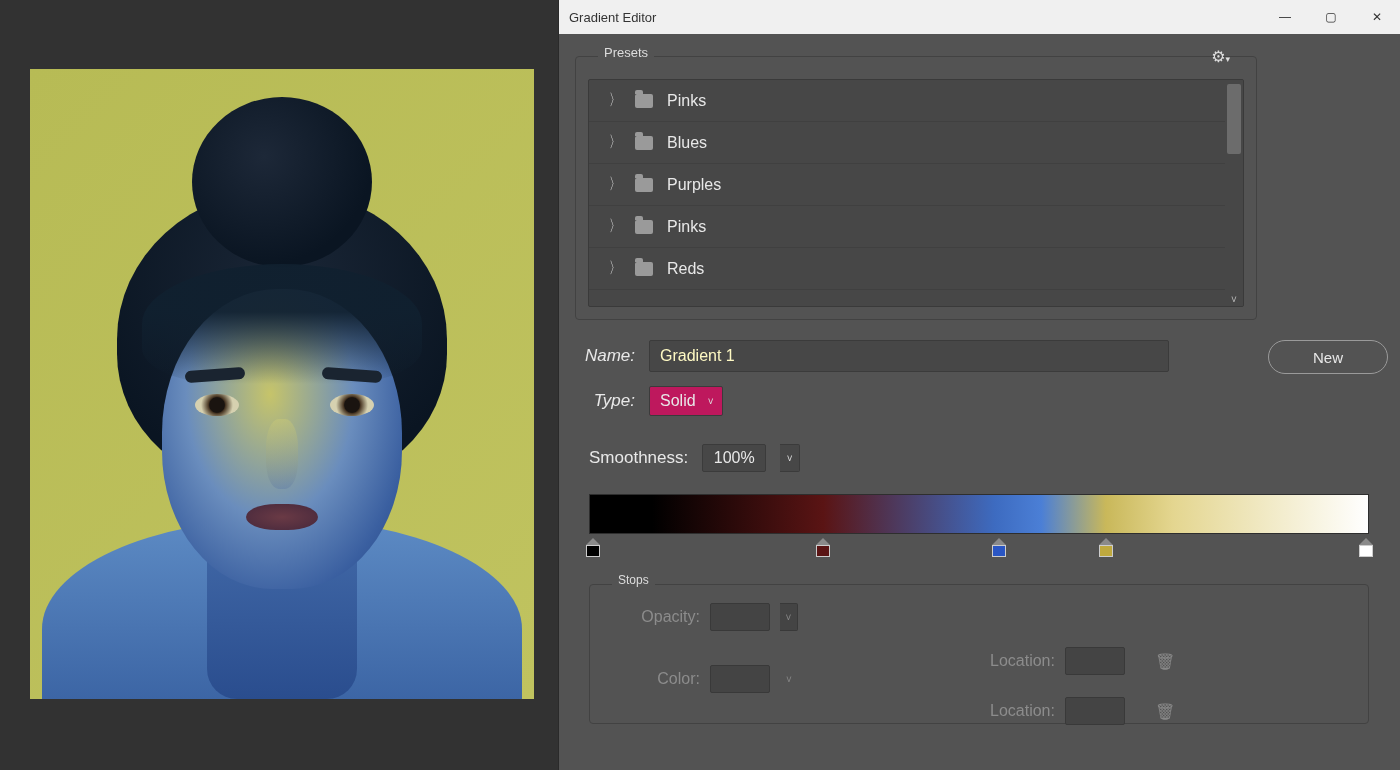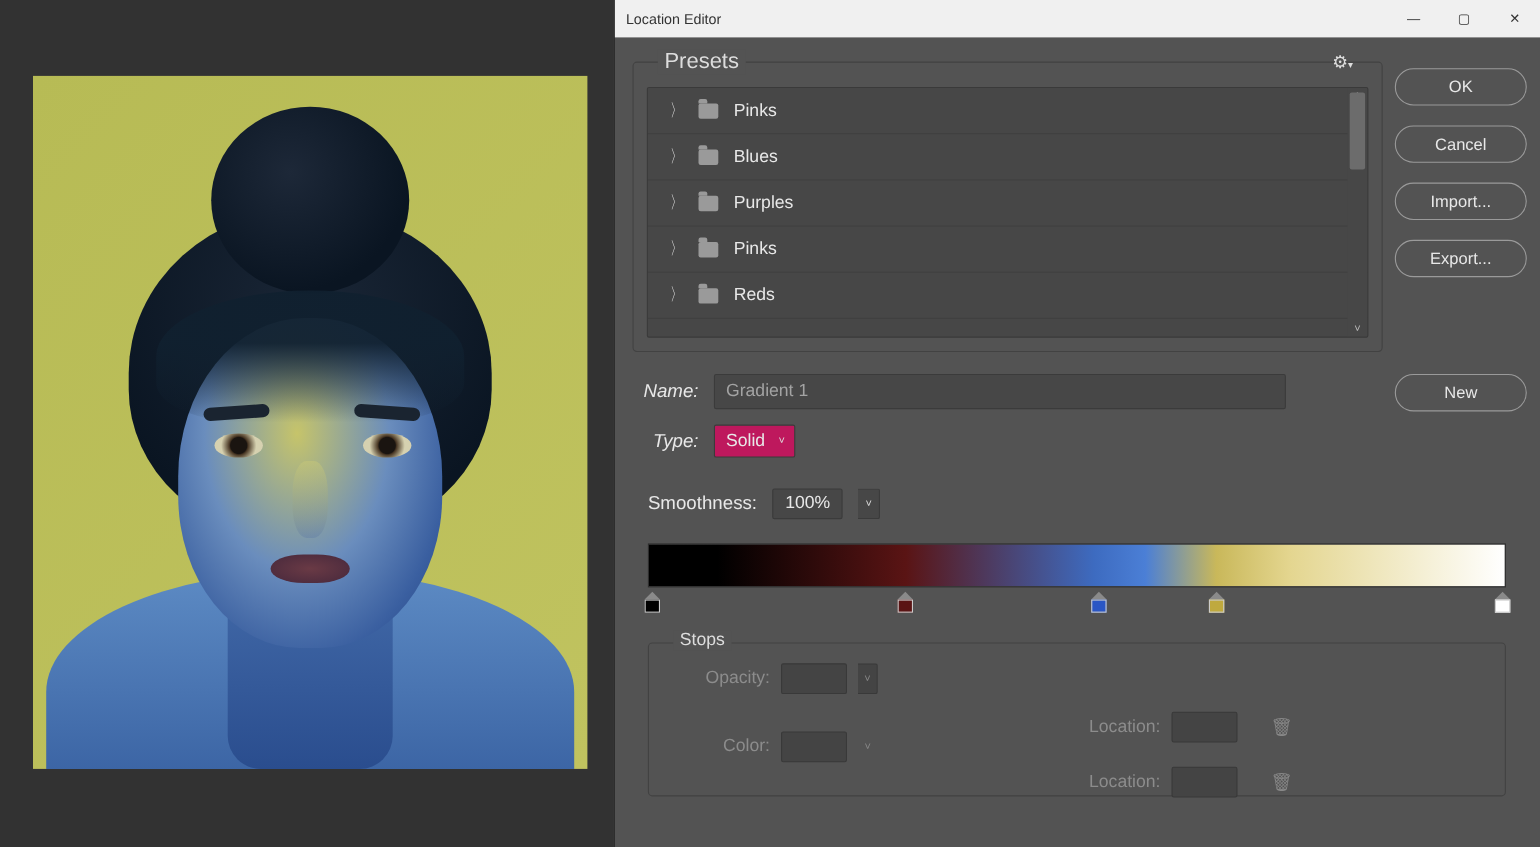--- a/index.html
+++ b/index.html
@@ -53,21 +53,21 @@
     height:34px; border:1px solid #9a9a9a; border-radius:17px;
     background:transparent; color:#e8e8e8; font-size:15px; cursor:pointer;
   }
   .btn-new { position:absolute; right:12px; top:306px; width:120px; }
 
   
   .presets {
     position:absolute; left:16px; top:22px; width:682px; height:264px;
     border:1px solid #424242; border-radius:4px;
   }
-  .presets-label{ position:absolute; left:22px; top:-12px; background:#535353; padding:0 6px; font-size:20px; color:#ddd;}
+  .presets-label{ position:absolute; left:22px; top:-12px; background:#535353; padding:0 6px; font-size:13px; color:#ddd;}
   .gear { position:absolute; right:26px; top:-10px; color:#ddd; font-size:16px; }
   .preset-list{
     position:absolute; left:12px; top:22px; right:12px; bottom:12px;
     background:#474747; border:1px solid #3a3a3a; border-radius:2px;
     overflow:hidden;
   }
   .preset-scroll{ position:absolute; right:0; top:0; bottom:0; width:18px; background:#474747;}
   .preset-thumb { position:absolute; right:2px; top:4px; width:14px; height:70px; background:#6c6c6c; border-radius:2px;}
   .preset-up,.preset-down{position:absolute;right:2px;width:14px;height:14px;display:flex;align-items:center;justify-content:center;color:#bbb;font-size:10px;}
   .preset-up{top:0;} .preset-down{bottom:0;}
@@ -83,21 +83,21 @@
   .folder::before{content:"";position:absolute;left:0;top:-4px;width:8px;height:4px;background:#9a9a9a;border-radius:2px 2px 0 0;}
 
   
   .row { position:absolute; display:flex; align-items:center; gap:14px; color:#e8e8e8; font-size:17px; }
   .row-name { left:16px; top:306px; }
   .row-type { left:16px; top:352px; }
   .row-smooth { left:30px; top:410px; }
   .label-col{ width:60px; text-align:right;font-style:italic; }
   .input-text{
     width:520px; height:32px; background:#474747; border:1px solid #3b3b3b;
-    color:#a3a3a3; padding:0 10px; font-size:16px; border-radius:2px;
+    color:#fef9c3; padding:0 10px; font-size:16px; border-radius:2px;
   }
   .select{
     height:30px; background:#be185d; border:1px solid #3b3b3b; color:#e8e8e8;
     padding:0 26px 0 10px; font-size:16px; border-radius:2px; position:relative; display:inline-flex; align-items:center;
   }
   .select .caret{ position:absolute; right:8px; font-size:10px; color:#ddd;}
   .pct-box{
     height:28px; width:64px; background:#474747; border:1px solid #3b3b3b; color:#e8e8e8;
     text-align:center; font-size:16px; border-radius:2px; display:inline-flex;align-items:center;justify-content:center;
   }
@@ -114,21 +114,21 @@
     position:absolute; top:44px; width:14px; height:18px; transform:translateX(-50%);
   }
   .stop .tip{width:0;height:0;border-left:7px solid transparent;border-right:7px solid transparent;border-bottom:7px solid #8a8a8a;margin:0 auto;}
   .stop .sw{width:14px;height:12px;border:1px solid #ccc;}
 
   
   .stops-fs{
     position:absolute; left:30px; top:550px; width:780px; height:140px;
     border:1px solid #424242; border-radius:4px;
   }
-  .stops-label{position:absolute;left:22px;top:-12px;background:#535353;padding:0 6px;font-size:16px;color:#ddd;}
+  .stops-label{position:absolute;left:22px;top:-12px;background:#535353;padding:0 6px;font-size:12px;color:#ddd;}
   .stops-row{ position:absolute; display:flex; align-items:center; gap:10px; }
   .stops-row.r1{ left:40px; top:18px; }
   .stops-row.r2{ left:40px; top:80px; }
   .muted{ color:#8c8c8c; font-size:16px; }
   .muted-label{ width:70px; text-align:right; }
   .mini-input{ width:60px; height:28px; background:#444; border:1px solid #393939; border-radius:2px;}
   .mini-drop{ width:18px; height:28px; border:1px solid #393939; border-left:none; background:#444; display:flex;align-items:center;justify-content:center;font-size:10px;color:#888;border-radius:0 2px 2px 0;}
   .mini-swatch{ width:60px;height:28px;background:#444;border:1px solid #393939;border-radius:2px;}
   .mini-caret{ font-size:10px;color:#888; margin-left:6px;}
   .trash{ color:#888; font-size:16px; margin-left:20px;}
@@ -152,41 +152,35 @@
     <div class="eye-l"></div>
       <div class="eye-r"></div>
     <div class="nose"></div>
     <div class="lips"></div>
   </div>
 </div>
 
 <div class="dialog">
 
   <div class="titlebar">
-    <span>Location Editor</span>
+    <span>Gradient Editor</span>
     <div class="spacer"></div>
     <div class="winbtn">
         <span>—</span>
       </div>
     <div class="winbtn">
         <span>▢</span>
       </div>
     <div class="winbtn">
         <span>✕</span>
       </div>
   </div>
 
   <div class="content">
 
-    <div class="actions">
-      <button class="btn">OK</button>
-      <button class="btn">Cancel</button>
-      <button class="btn">Import...</button>
-      <button class="btn">Export...</button>
-    </div>
     <button class="btn btn-new">New</button>
 
     <div class="presets">
       <span class="presets-label">Presets</span>
       <span class="gear">⚙<span style="font-size:9px;">▾</span></span>
       <div class="preset-list">
         <div id="preset-container">
             <div class="preset-item">
               <span class="chev">〉</span>
               <span class="folder"></span>

